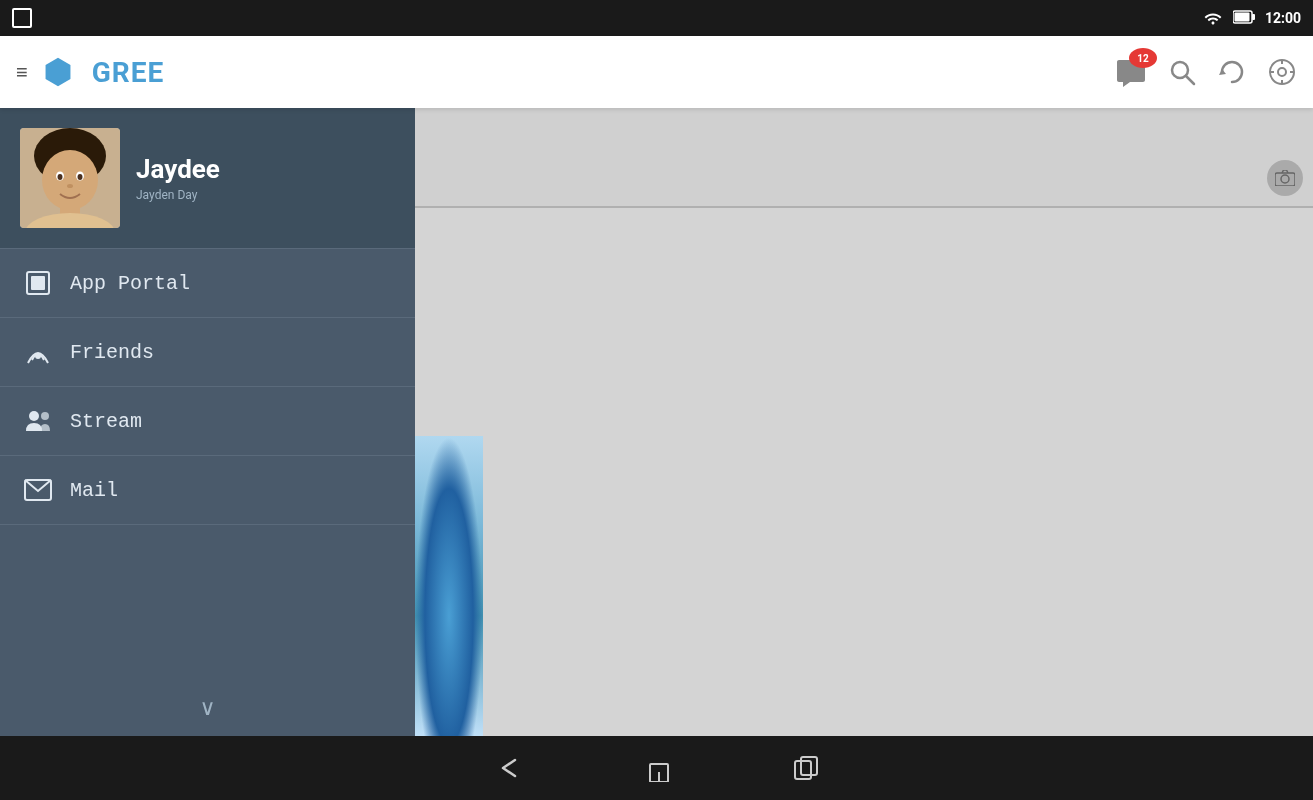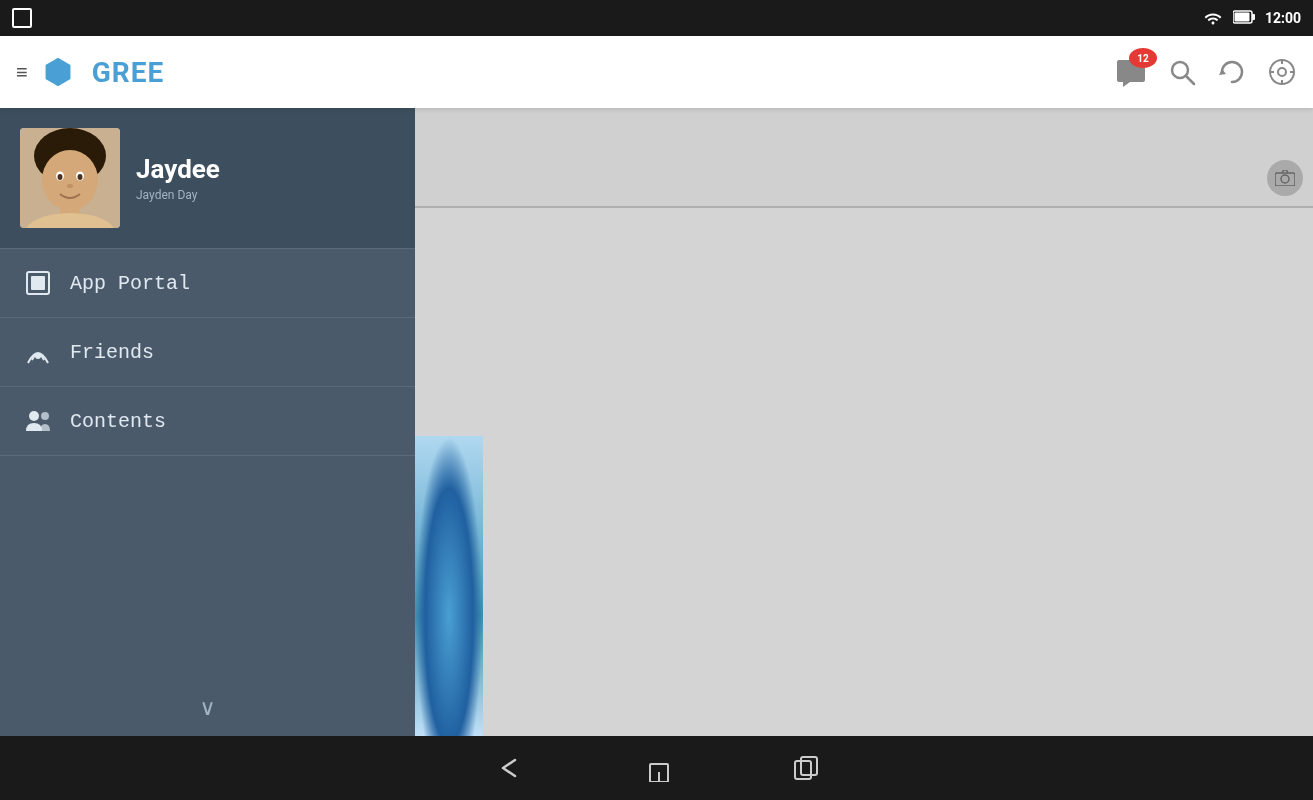--- a/index.html
+++ b/index.html
@@ -423,24 +423,33 @@
 
       <div class="nav-item">
         <div class="nav-item-icon">
           <svg width="28" height="28" viewBox="0 0 28 28">
             <circle cx="10" cy="9" r="5" fill="#e0e8f0"></circle>
             <path fill="#e0e8f0" d="M2 24 Q2 16 10 16 Q18 16 18 24Z"></path>
             <circle cx="21" cy="9" r="4" fill="#e0e8f0" opacity="0.7"></circle>
             <path fill="#e0e8f0" d="M16 24 Q16 17 21 17 Q26 17 26 24Z" opacity="0.7"></path>
           </svg>
         </div>
-        <span>Contents</span>
-      </div>
-
-
+        <span>Stream</span>
+      </div>
+
+
+      <div class="nav-item">
+        <div class="nav-item-icon">
+          <svg width="28" height="22" viewBox="0 0 28 22">
+            <rect x="1" y="1" width="26" height="20" rx="2" fill="none" stroke="#e0e8f0" stroke-width="2"></rect>
+            <polyline points="1,1 14,12 27,1" fill="none" stroke="#e0e8f0" stroke-width="2"></polyline>
+          </svg>
+        </div>
+        <span>Mail</span>
+      </div>
     </div>
 
     <div class="chevron-container">
       <span>∨</span>
     </div>
 
   </div>
 
   <div class="content-area">
 

